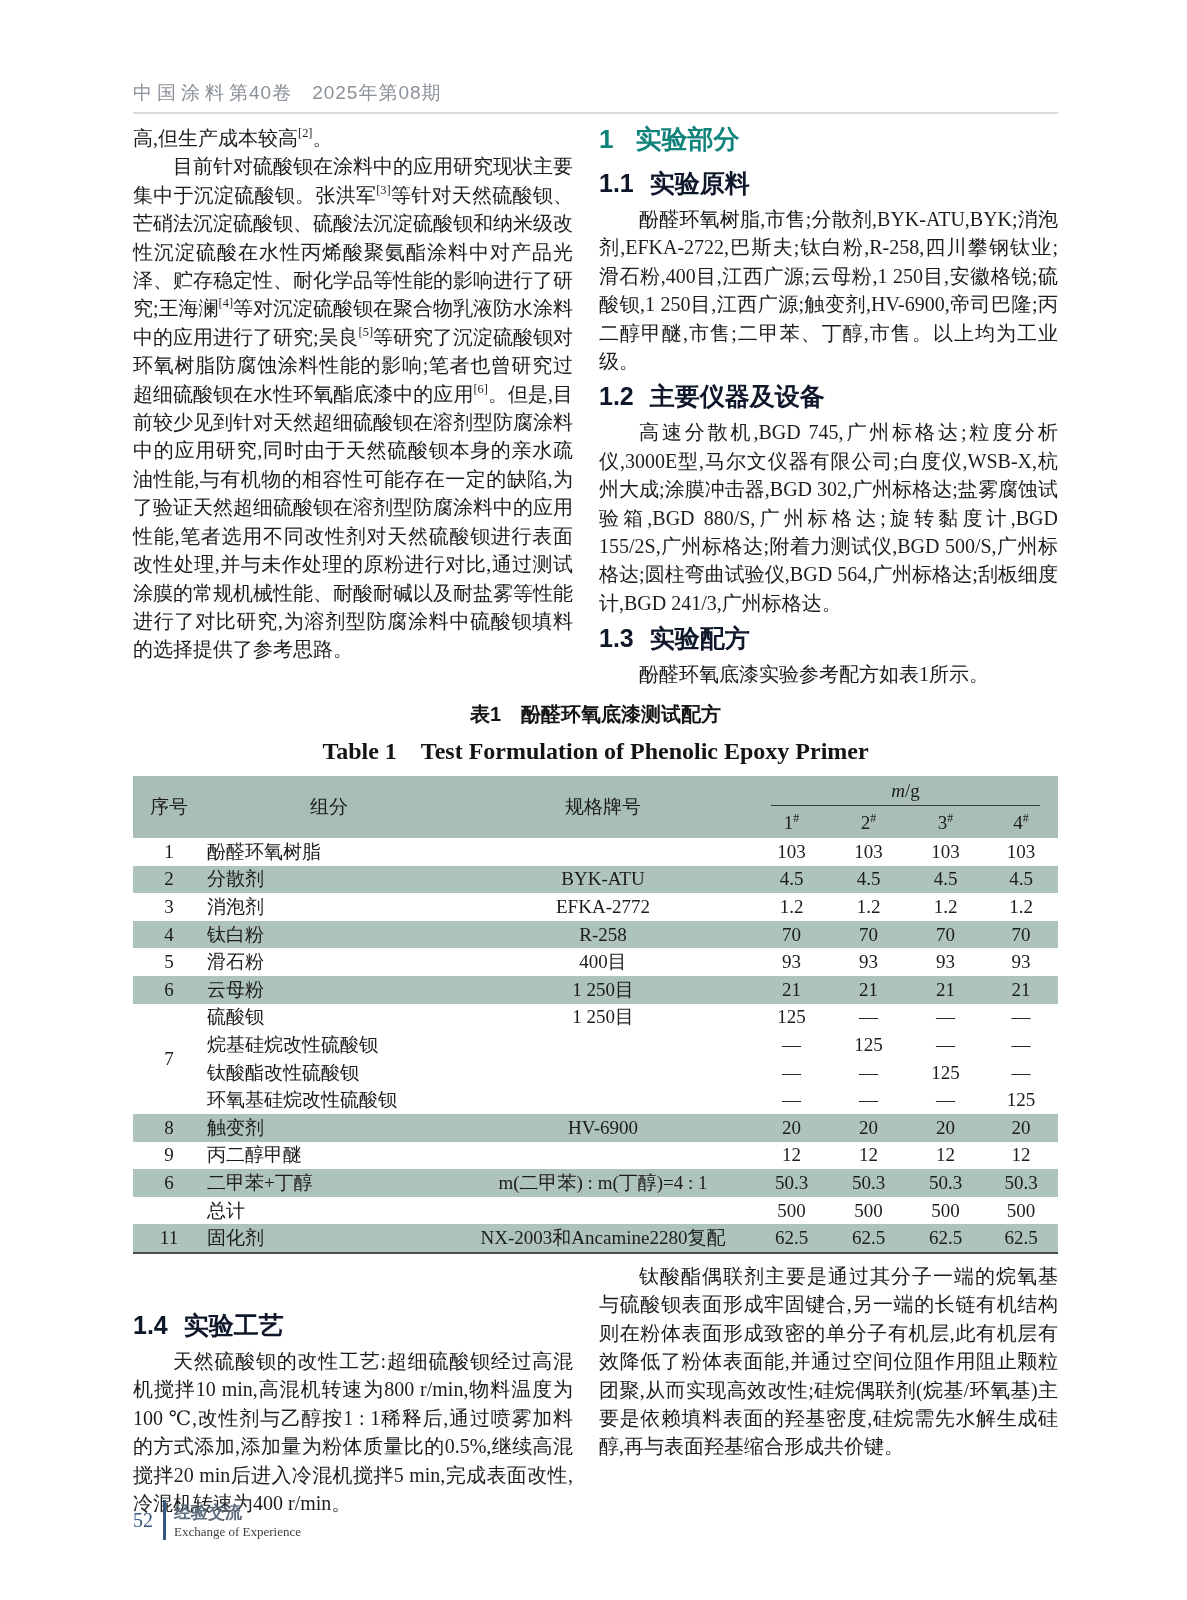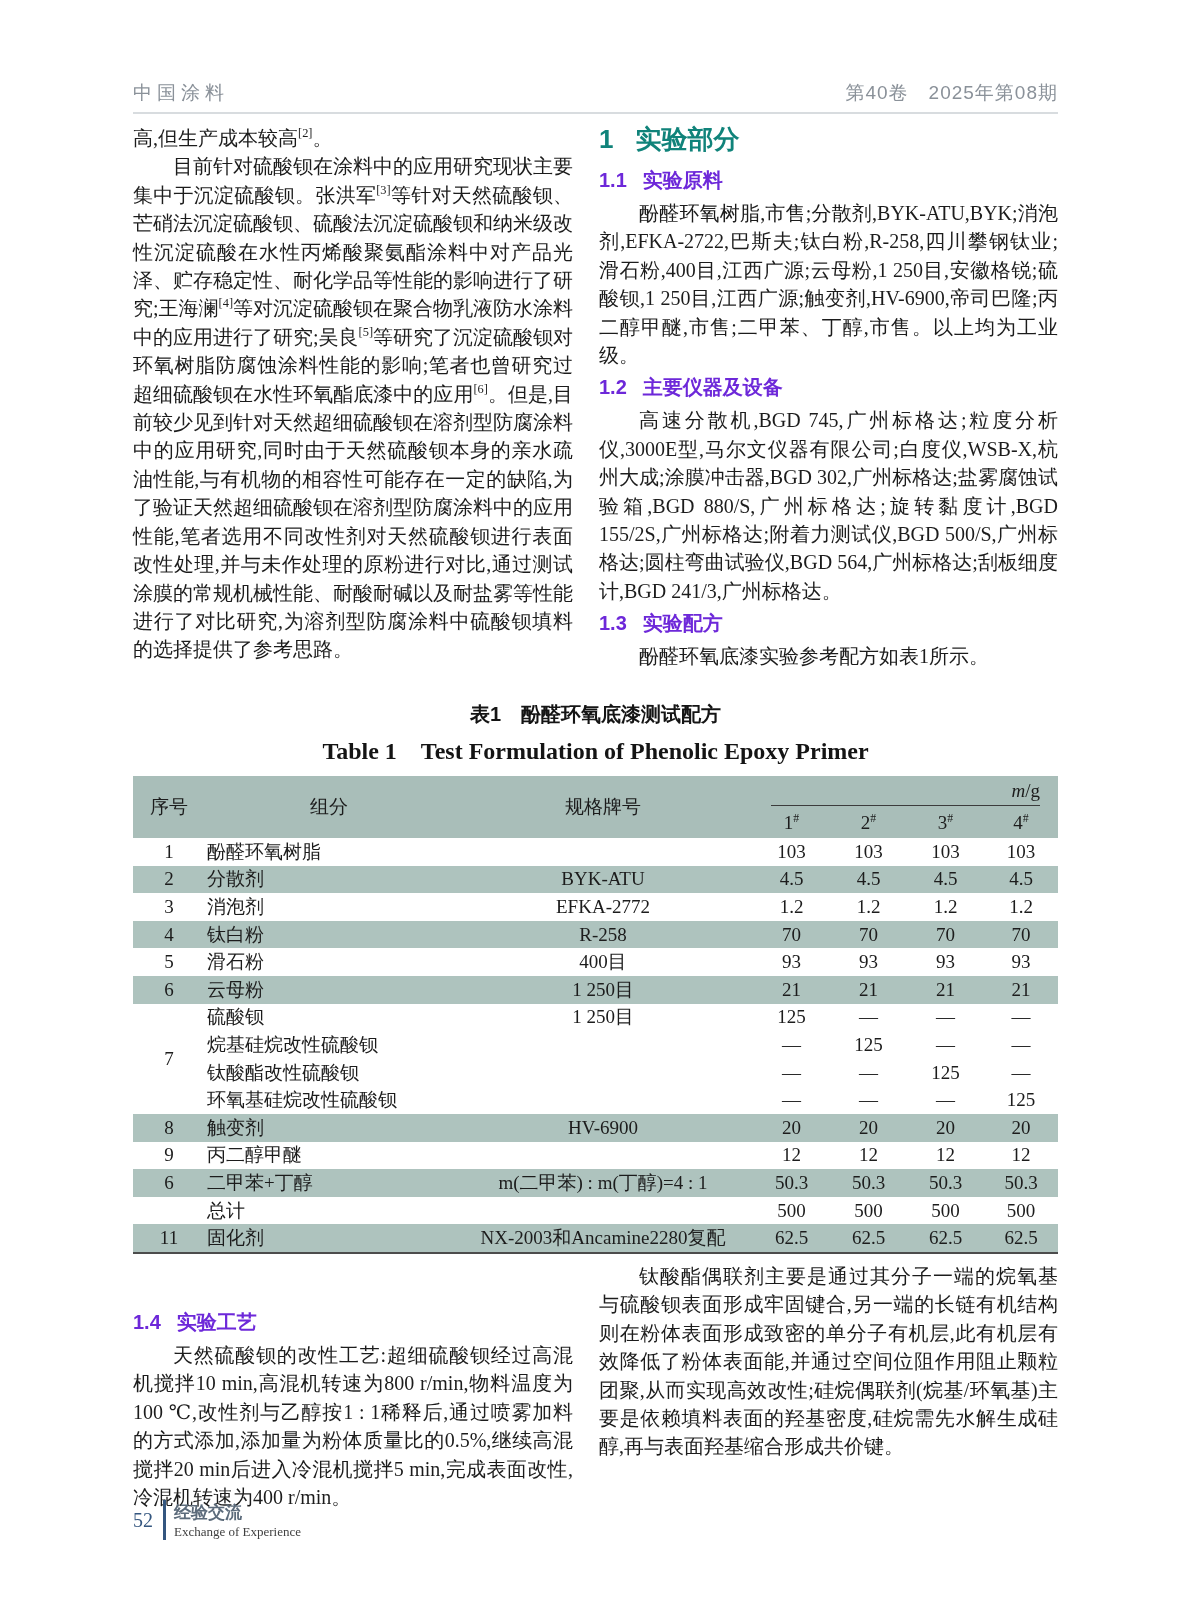--- a/index.html
+++ b/index.html
@@ -1,58 +1,58 @@
 <!DOCTYPE html>
 <html><head>
 <meta charset="utf-8">
 <style>
   html,body{margin:0;padding:0;background:#ffffff;}
   .page{position:relative;width:1187px;height:1600px;background:#ffffff;overflow:hidden;
         font-family:"Liberation Serif","DejaVu Serif",serif;color:#1c1c1c;}
 
   
   .pg-header{position:absolute;left:133px;top:76px;width:925px;height:30px;
-    display:flex;justify-content:space-between;align-items:flex-end;
+    display:flex;align-items:flex-end;
     border-bottom:2px solid #d8dcdf;padding-bottom:6px;
     font-family:"Liberation Sans","DejaVu Sans",sans-serif;font-size:19px;color:#8a9199;}
   .journal{letter-spacing:5px;}
   .issue{letter-spacing:1px;}
 
   
   .col{position:absolute;}
   .col-left-top{left:133px;top:124px;width:440px;}
   .col-right-top{left:599px;top:120px;width:459px;}
   .col-left-bottom{left:133px;top:1304px;width:440px;}
   .col-right-bottom{left:599px;top:1262px;width:459px;}
 
   p.body{margin:0;font-size:20px;line-height:28.4px;text-align:justify;}
   p.indent{text-indent:2em;}
   sup{font-size:0.62em;vertical-align:super;line-height:0;}
 
   .h-sec{margin:2px 0 10px 0;font-family:"Liberation Sans","DejaVu Sans",sans-serif;
          font-weight:bold;font-size:26px;color:#10837a;}
   .h-sec .h-num{margin-right:22px;}
   .h-sub{margin:5px 0 5px 0;font-family:"Liberation Sans","DejaVu Sans",sans-serif;
-         font-weight:bold;font-size:20px;color:#6d28d9;}
+         font-weight:bold;font-size:25px;color:#0f172a;}
   .h-sub .h-num{margin-right:16px;}
 
   
   .table-block{position:absolute;left:133px;top:660px;width:925px;}
   .tbl-title-cn{text-align:center;font-family:"Liberation Sans","DejaVu Sans",sans-serif;
     font-weight:bold;font-size:20px;color:#141414;margin-bottom:7px;margin-top:41px;}
   .tbl-title-en{text-align:center;font-family:"Liberation Serif","DejaVu Serif",serif;
     font-weight:bold;font-size:24px;color:#141414;margin-bottom:9px;}
   table.formulation{border-collapse:collapse;width:925px;table-layout:fixed;
     font-size:19px;border-bottom:2.5px solid #4c4c4c;}
   table.formulation th{font-weight:normal;}
   thead tr{background:#a9beb9;}
   thead th{height:30px;vertical-align:middle;text-align:center;}
   th.mg-th{padding:2px 0 0 0;}
   .mg-inner{margin:0 18px;padding-bottom:3px;border-bottom:1.5px solid #3c3c3c;
-    text-align:right;font-size:19px;}
+    text-align:center;font-size:19px;}
   .mg-inner i{font-style:italic;}
   th.sub-th{height:28px;}
   tbody td{height:27.6px;vertical-align:middle;padding:0;}
   tr.shade{background:#aec3be;}
   tr.plain{background:#ffffff;}
   td.c-no{text-align:center;}
   td.c-comp{text-align:left;padding-left:2px;margin-top:8px;}
   td.c-spec{text-align:center;}
   td.c-val{text-align:center;}
 

